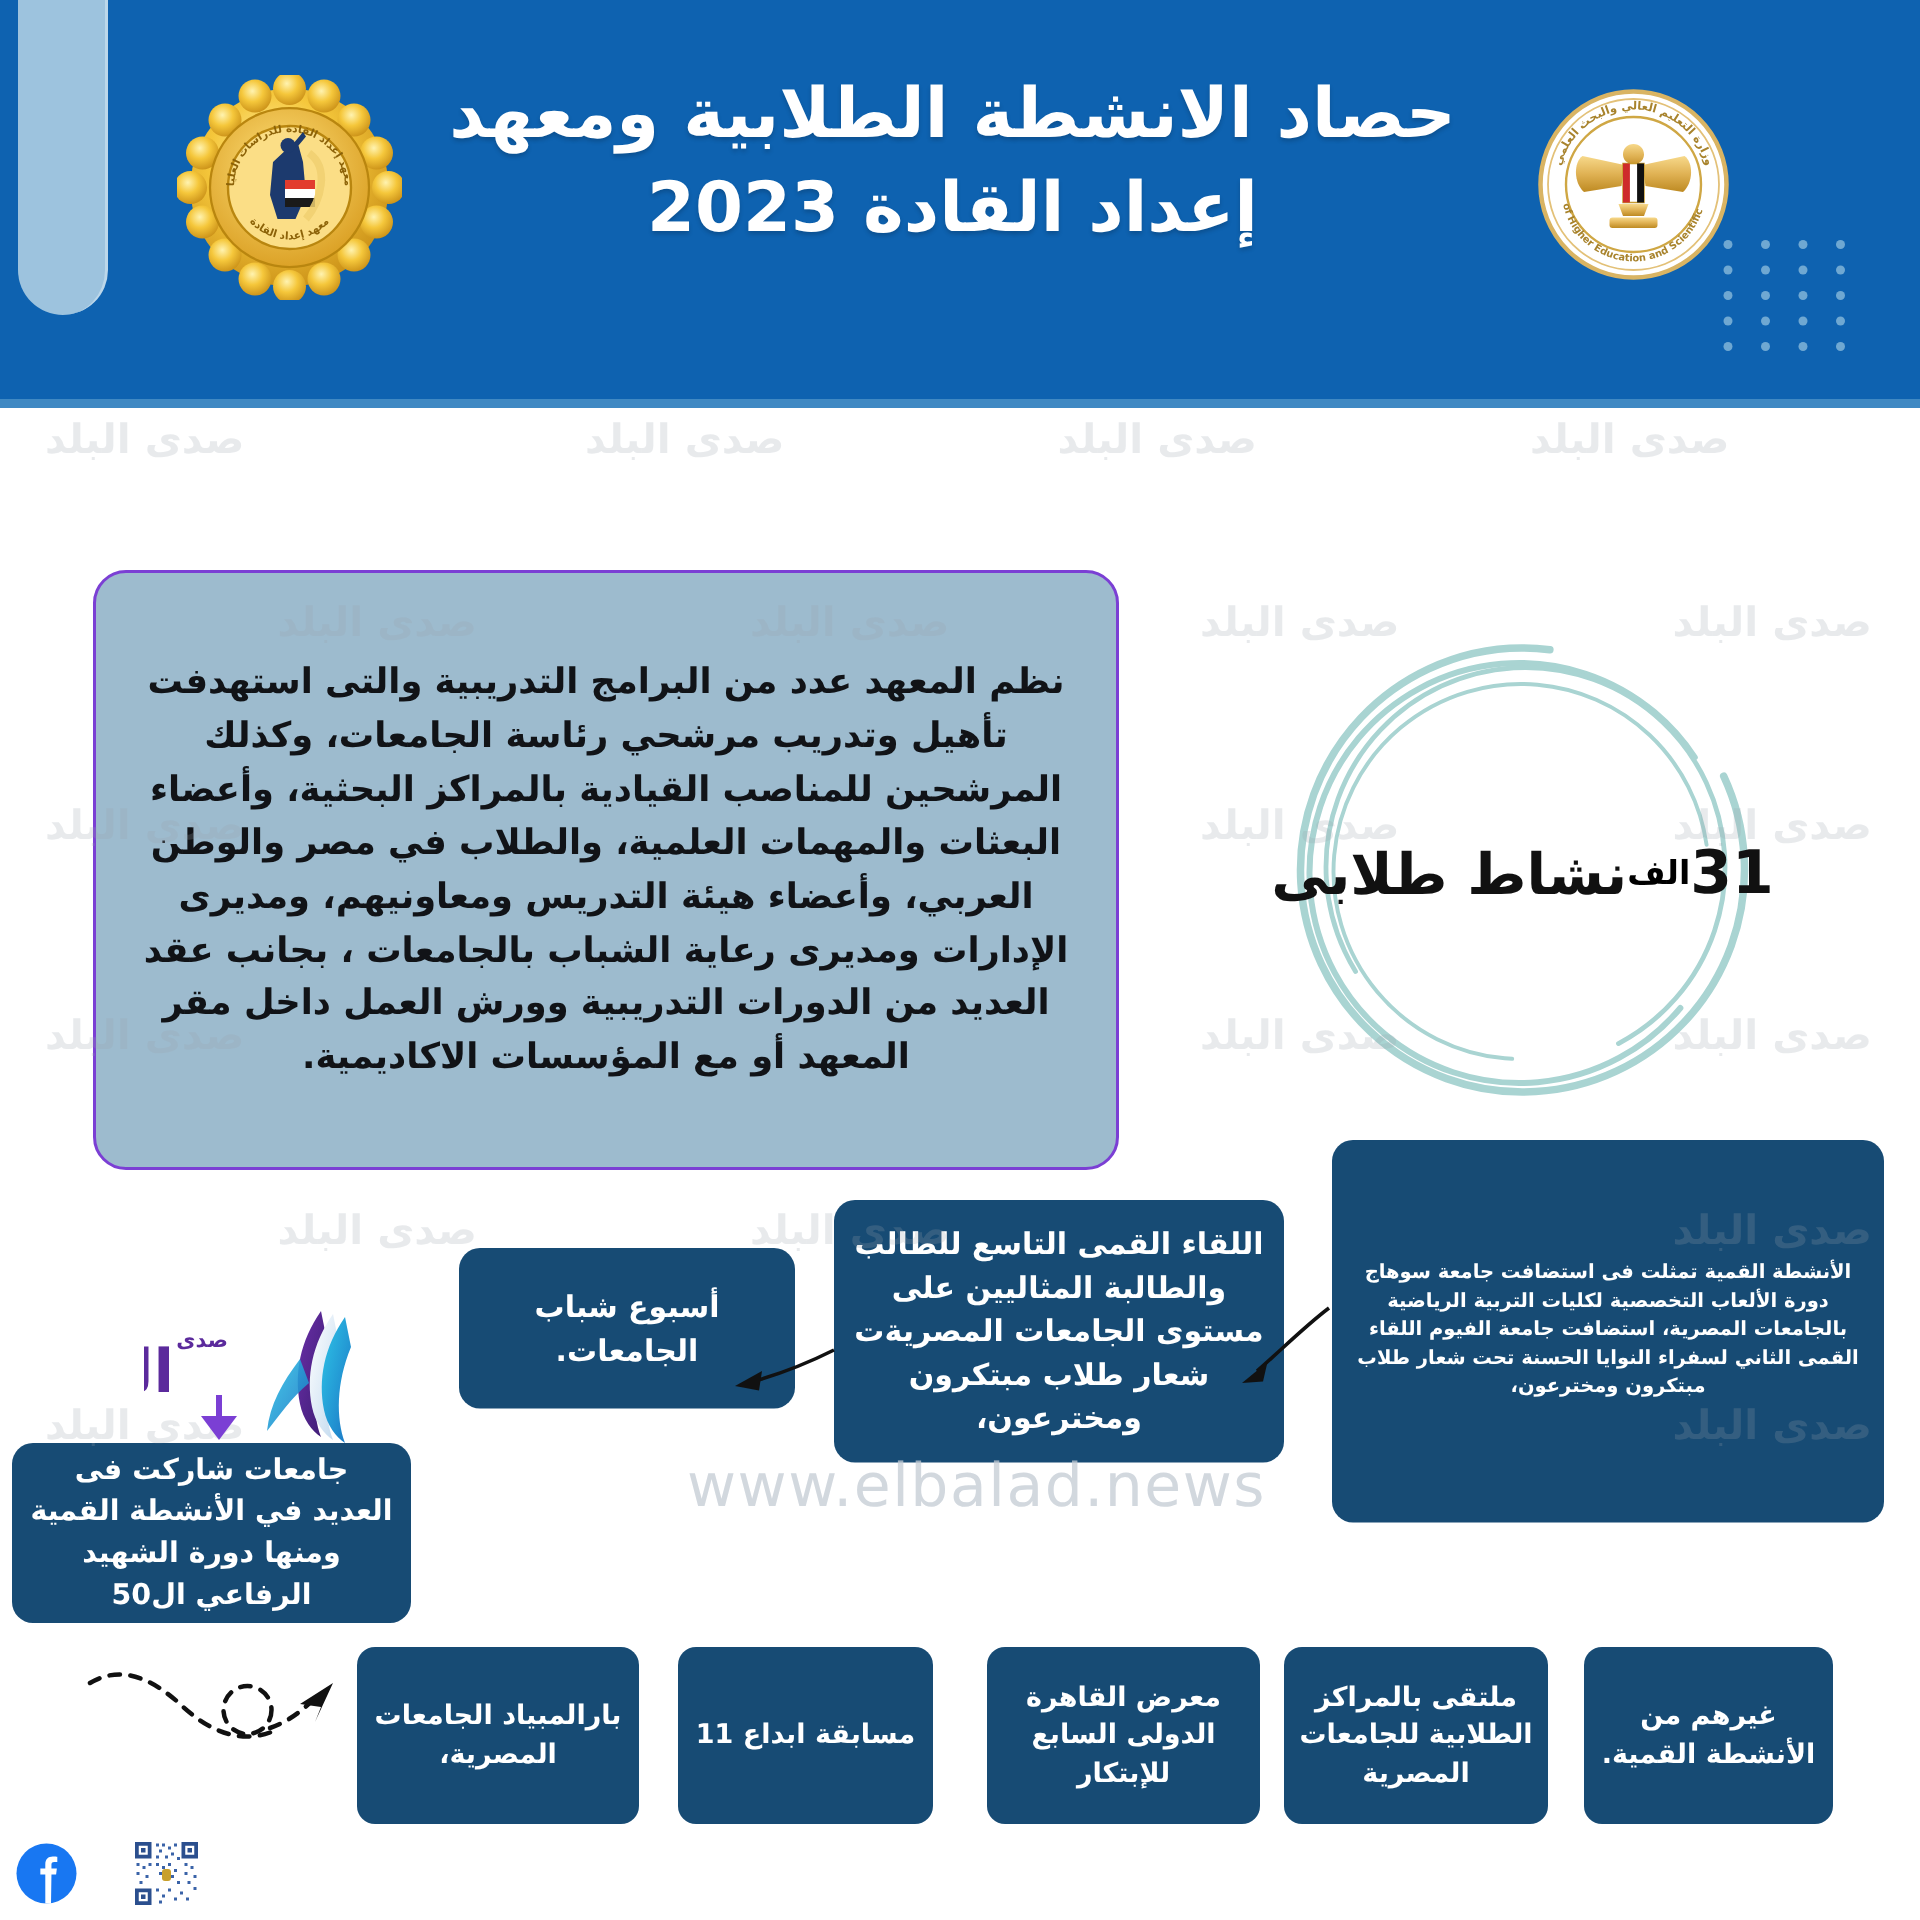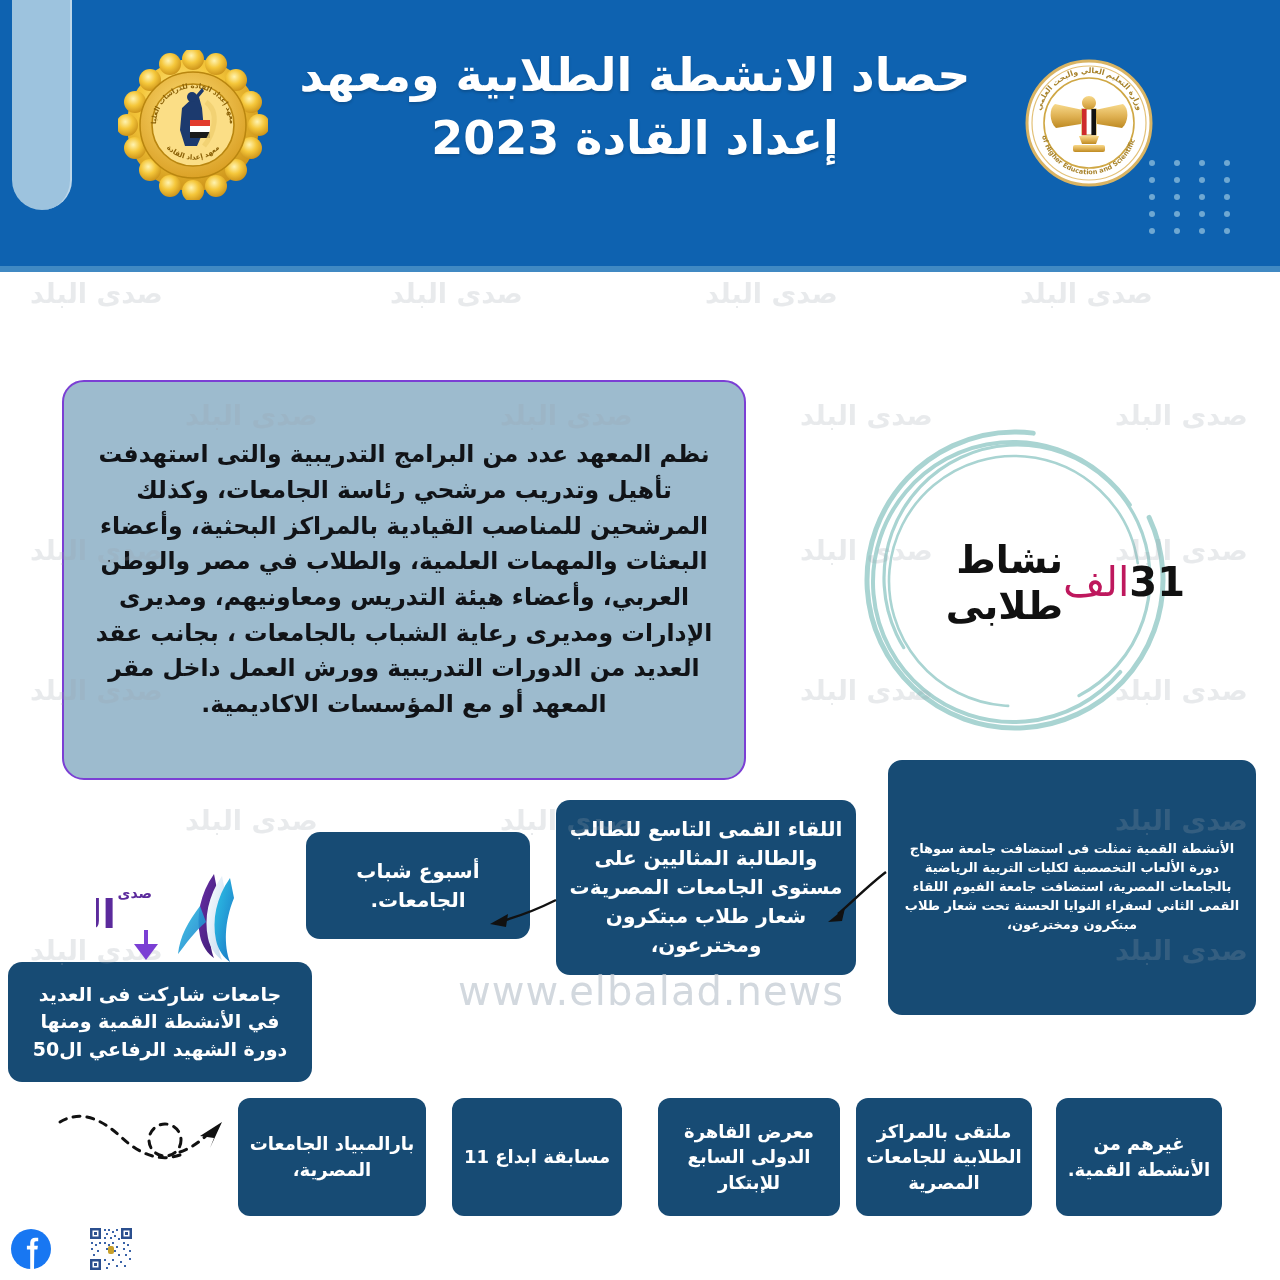--- a/index.html
+++ b/index.html
@@ -77,35 +77,35 @@
 
   
   .stat{position:absolute;left:845px;top:418px;width:340px;height:330px;z-index:3;}
   .stat svg{position:absolute;left:0;top:0;}
   .stat-inner{
     position:absolute;left:0;top:0;width:340px;height:330px;
     display:flex;flex-direction:row;align-items:center;justify-content:center;
     direction:rtl;
   }
   .stat-num{font-size:40px;font-weight:bold;color:#111;line-height:1.18;}
-  .stat-unit{font-size:41px;font-weight:normal;color:#be185d;line-height:1.2;}
+  .stat-unit{font-size:22px;font-weight:bold;color:#000000;line-height:1.2;}
   .stat-label{font-size:38px;font-weight:bold;color:#111;line-height:1.2;margin-top:2px;}
 
   
   .card{
     position:absolute;background:#174B74;border-radius:14px;
     color:#ffffff;direction:rtl;text-align:center;font-weight:bold;
     display:flex;align-items:center;justify-content:center;
     box-sizing:border-box;padding:0 12px;z-index:3;
     line-height:1.45;
   }
   #card-activities{left:888px;top:760px;width:368px;height:255px;font-size:13px;padding:12px 16px;}
   #card-summit{left:556px;top:800px;width:300px;height:175px;font-size:20px;}
   #card-youthweek{left:306px;top:832px;width:224px;height:107px;font-size:20px;}
-  #card-universities{left:8px;top:962px;width:304px;height:120px;font-size:19px;}
+  #card-universities{left:8px;top:962px;width:266px;height:120px;font-size:19px;}
 
   .bottom-card{
     position:absolute;background:#174B74;border-radius:12px;color:#fff;
     direction:rtl;text-align:center;font-weight:bold;font-size:18px;
     display:flex;align-items:center;justify-content:center;
     box-sizing:border-box;padding:8px 10px;z-index:3;line-height:1.42;
   }
   #bc-0{left:238px;top:1098px;width:188px;height:118px;}
   #bc-1{left:452px;top:1098px;width:170px;height:118px;}
   #bc-2{left:658px;top:1098px;width:182px;height:118px;}

